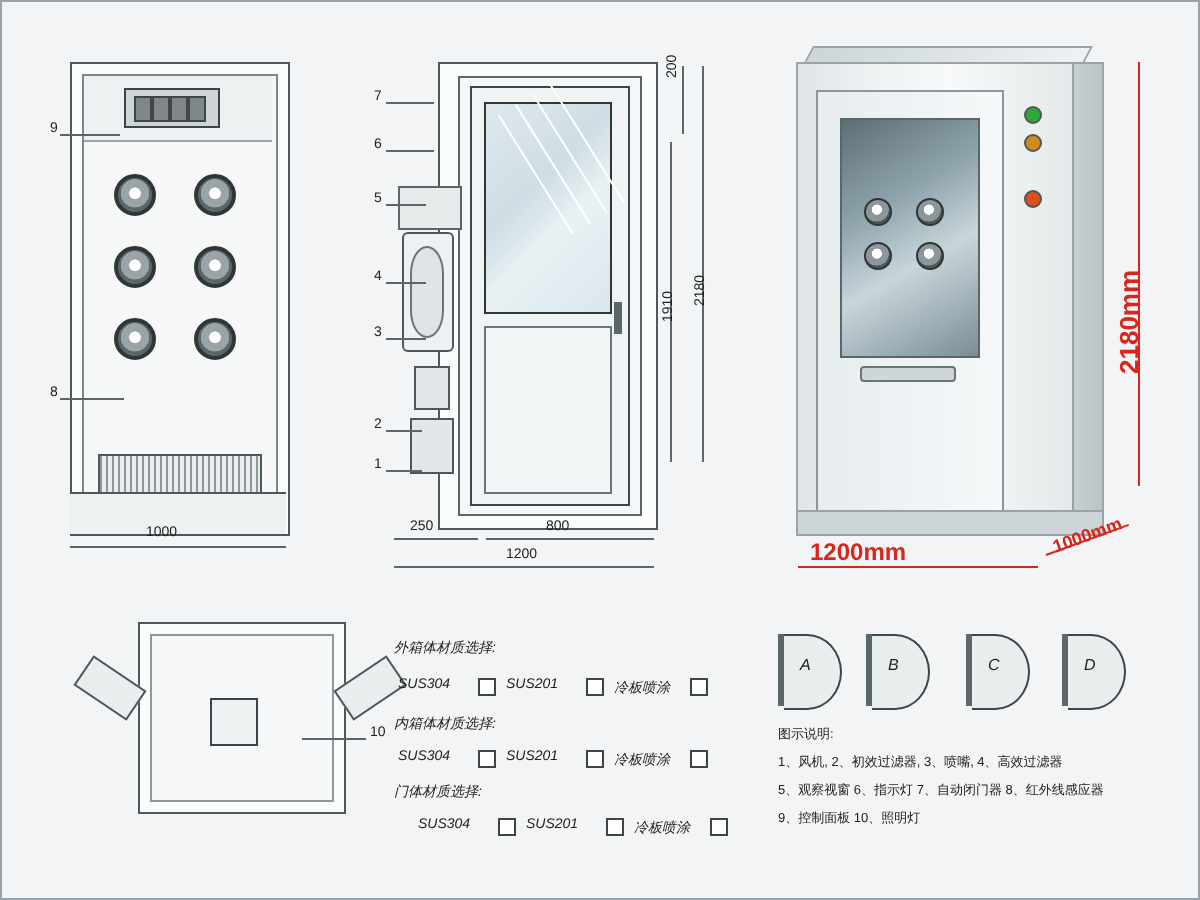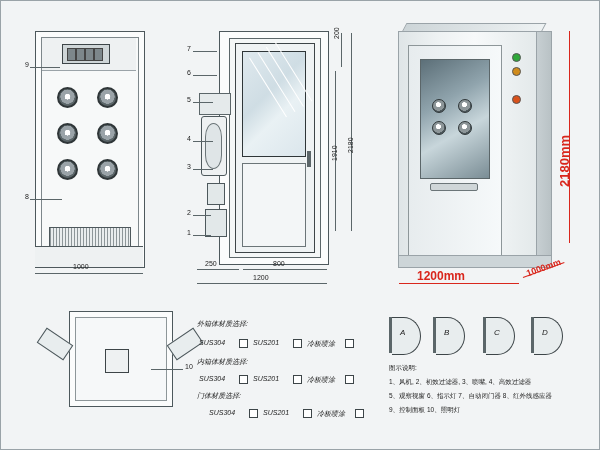--- a/index.html
+++ b/index.html
@@ -170,21 +170,21 @@
     <div class="bar3"></div>
     <div class="led" style="left:126px;top:30px;background:#2fa83a;"></div>
     <div class="led" style="left:126px;top:44px;background:#d08b1a;"></div>
     <div class="led" style="left:126px;top:72px;background:#d9521c;"></div>
     <div class="plinth"></div>
   </div>
 
   <div class="arrw" style="left:568px;top:30px;width:1px;height:212px;"></div>
   <div class="dimred" style="left:556px;top:186px;font-size:13px;transform:rotate(-90deg);transform-origin:left top;">2180mm</div>
   <div class="arrw" style="left:398px;top:282px;width:120px;height:1px;"></div>
-  <div class="dimred" style="left:416px;top:268px;font-size:12px;text-align:center;">1200mm</div>
+  <div class="dimred" style="left:404px;top:268px;font-size:12px;text-align:center;">1200mm</div>
   <div class="arrw" style="left:522px;top:276px;width:44px;height:1px;transform:rotate(-20deg);transform-origin:left center;"></div>
   <div class="dimred" style="left:524px;top:268px;font-size:9px;transform:rotate(-20deg);transform-origin:left top;">1000mm</div>
 
   <div class="mat" style="left:196px;top:318px">外箱体材质选择:</div>
   <div class="mat" style="left:198px;top:338px">SUS304</div>
   <div class="chk" style="left:238px;top:338px"></div>
   <div class="mat" style="left:252px;top:338px">SUS201</div>
   <div class="chk" style="left:292px;top:338px"></div>
   <div class="mat" style="left:306px;top:338px">冷板喷涂</div>
   <div class="chk" style="left:344px;top:338px"></div>

